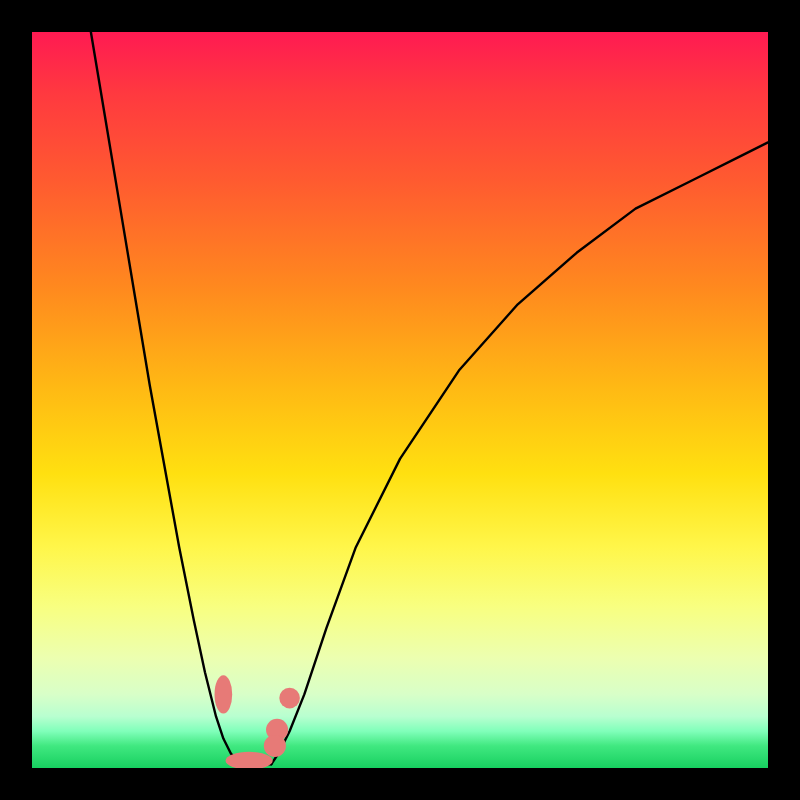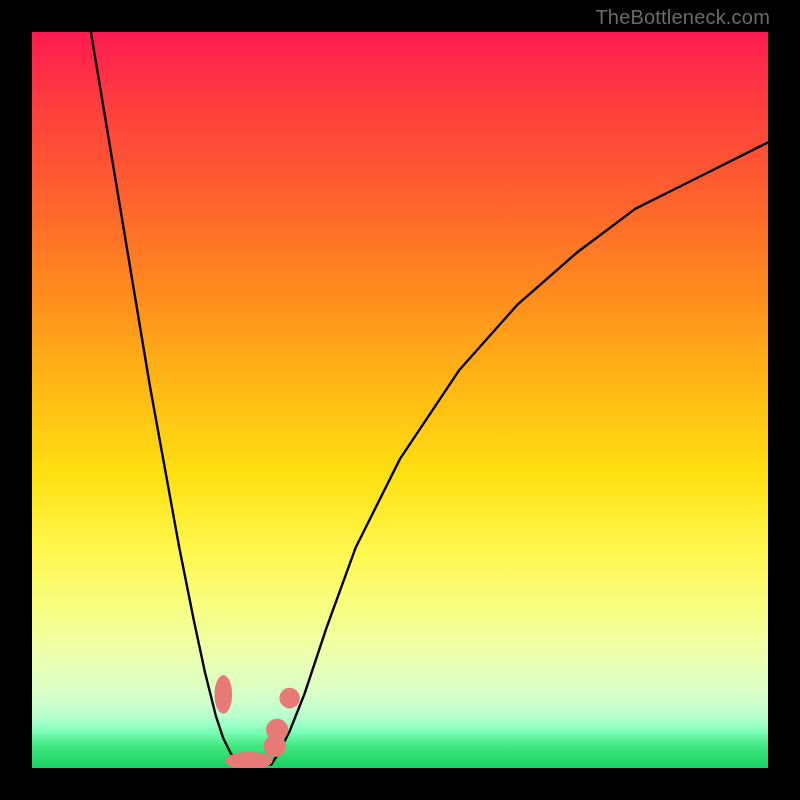--- a/index.html
+++ b/index.html
@@ -68,21 +68,20 @@
     font-size: 20px;
     font-weight: 400;
     letter-spacing: 0.2px;
   }
 </style>
 </head>
 <body>
 
 <div class="frame">
 
-  <div class="watermark">TheBottleneck.com</div>
 
   <div class="plot-area">
     <div class="gradient-bg"></div>
 
     <svg class="curve-layer" viewBox="0 0 736 736">
       <g id="series-group">
           <path d="M58.88 0.00 L73.60 88.32 L88.32 176.64 L103.04 264.96 L117.76 353.28 L132.48 434.24 L147.20 515.20 L161.92 588.80 L172.96 640.32 L184.00 684.48 L191.36 706.56 L198.72 721.28 L204.61 728.64 L208.29 732.32" fill="none" stroke="#000000" stroke-width="2.4" stroke-linecap="round" stroke-linejoin="round"></path>
           <path d="M239.20 732.32 L246.56 721.28 L257.60 699.20 L272.32 662.40 L294.40 596.16 L323.84 515.20 L368.00 426.88 L426.88 338.56 L485.76 272.32 L544.64 220.80 L603.52 176.64 L662.40 147.20 L706.56 125.12 L736.00 110.40" fill="none" stroke="#000000" stroke-width="2.4" stroke-linecap="round" stroke-linejoin="round"></path>
           <path d="M208.29 732.32 L239.20 732.32" fill="none" stroke="#000000" stroke-width="2.4" stroke-linecap="round" stroke-linejoin="round"></path>
         </g>

